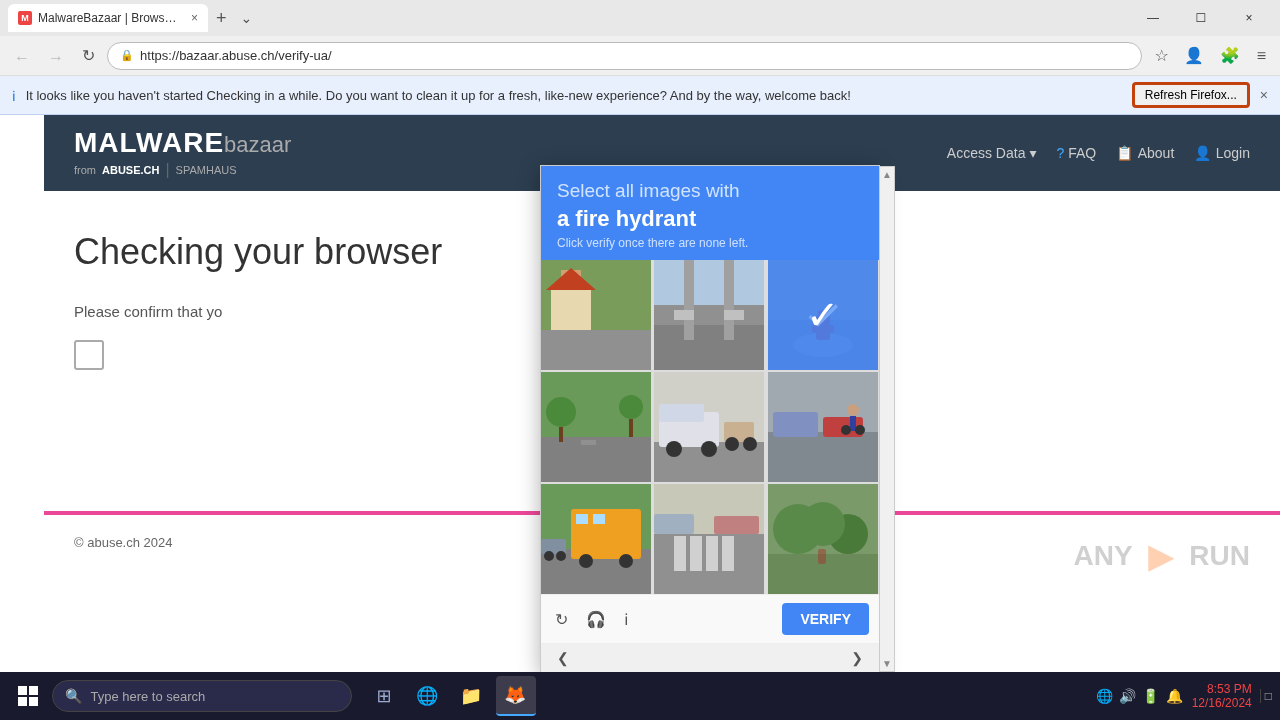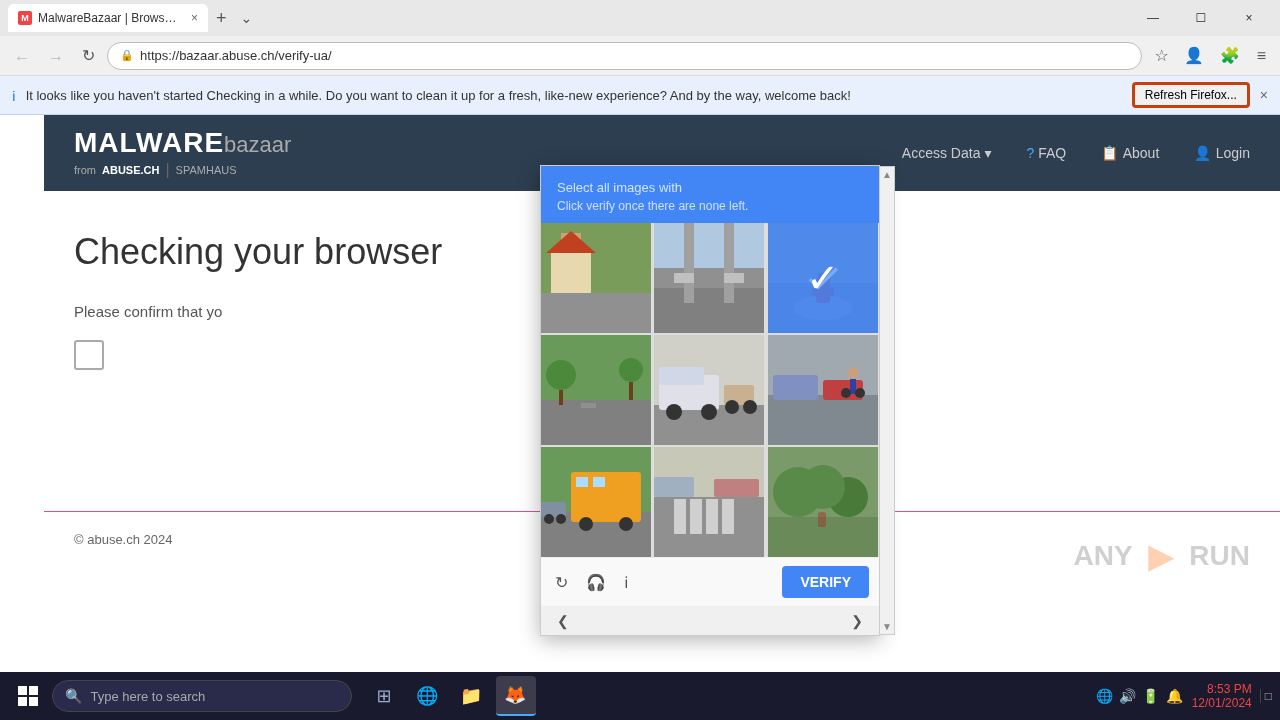--- a/index.html
+++ b/index.html
@@ -186,21 +186,21 @@
     }
 
     .logo-spamhaus {
       color: #aaa;
       font-size: 11px;
     }
 
     .site-nav {
       display: flex;
       align-items: center;
-      gap: 35px;
+      gap: 20px;
       margin-left: 8px;
     }
 
     .site-nav-item {
       color: #ccc;
       font-size: 14px;
       cursor: pointer;
       display: flex;
       align-items: center;
       gap: 4px;
@@ -237,21 +237,21 @@
       border: 2px solid #aaa;
       border-radius: 3px;
       background: #fff;
     }
 
     
     .site-footer {
       padding: 20px 30px;
       color: #666;
       font-size: 13px;
-      border-top: 1px solid #ec4899;
+      border-top: 4px solid #ec4899;
     }
 
     
     .anyrun-watermark {
       position: absolute;
       right: 30px;
       bottom: 60px;
       opacity: 0.3;
       font-size: 28px;
       font-weight: bold;
@@ -282,21 +282,21 @@
       pointer-events: all;
     }
 
     .captcha-header {
       background: #4285f4;
       padding: 14px 16px 10px;
       color: #fff;
     }
 
     .captcha-select-text {
-      font-size: 13px;
+      font-size: 19px;
       color: #d0e4ff;
       margin-bottom: 4px;
     }
 
     .captcha-challenge {
       font-size: 22px;
       font-weight: bold;
       margin-bottom: 4px;
     }
 
@@ -647,20 +647,21 @@
     <span>ANY</span>
     <span style="color:#f60; font-size:32px;">▶</span>
     <span>RUN</span>
   </div>
 
   <div class="captcha-overlay">
     <div class="captcha-modal">
 
       <div class="captcha-header">
         <div class="captcha-select-text">Select all images with</div>
+        <div class="captcha-challenge">a fire hydrant</div>
         <div class="captcha-instruction">Click verify once there are none left.</div>
       </div>
 
       <div class="captcha-grid">
 
         <div class="captcha-cell cell-1">
 
           <svg width="110" height="110" viewBox="0 0 110 110" style="position:absolute;top:0;left:0;">
             <rect width="110" height="110" fill="#7a9c5a"></rect>
             <rect y="70" width="110" height="40" fill="#909090"></rect>
@@ -848,17 +849,17 @@
 
   <div class="taskbar-right">
     <div class="taskbar-systray">
       <span style="font-size:14px; color:#ccc;">🌐</span>
       <span style="font-size:14px; color:#ccc;">🔊</span>
       <span style="font-size:14px; color:#ccc;">🔋</span>
       <span style="font-size:14px; color:#ccc;">🔔</span>
     </div>
     <div class="taskbar-clock">
       <div>8:53 PM</div>
-      <div>12/01/2024</div>
+      <div>12/16/2024</div>
     </div>
     <span style="font-size:12px; color:#aaa; border-left:1px solid #444; padding-left:4px; cursor:pointer;">□</span>
   </div>
 </div>
 
 </body></html>

